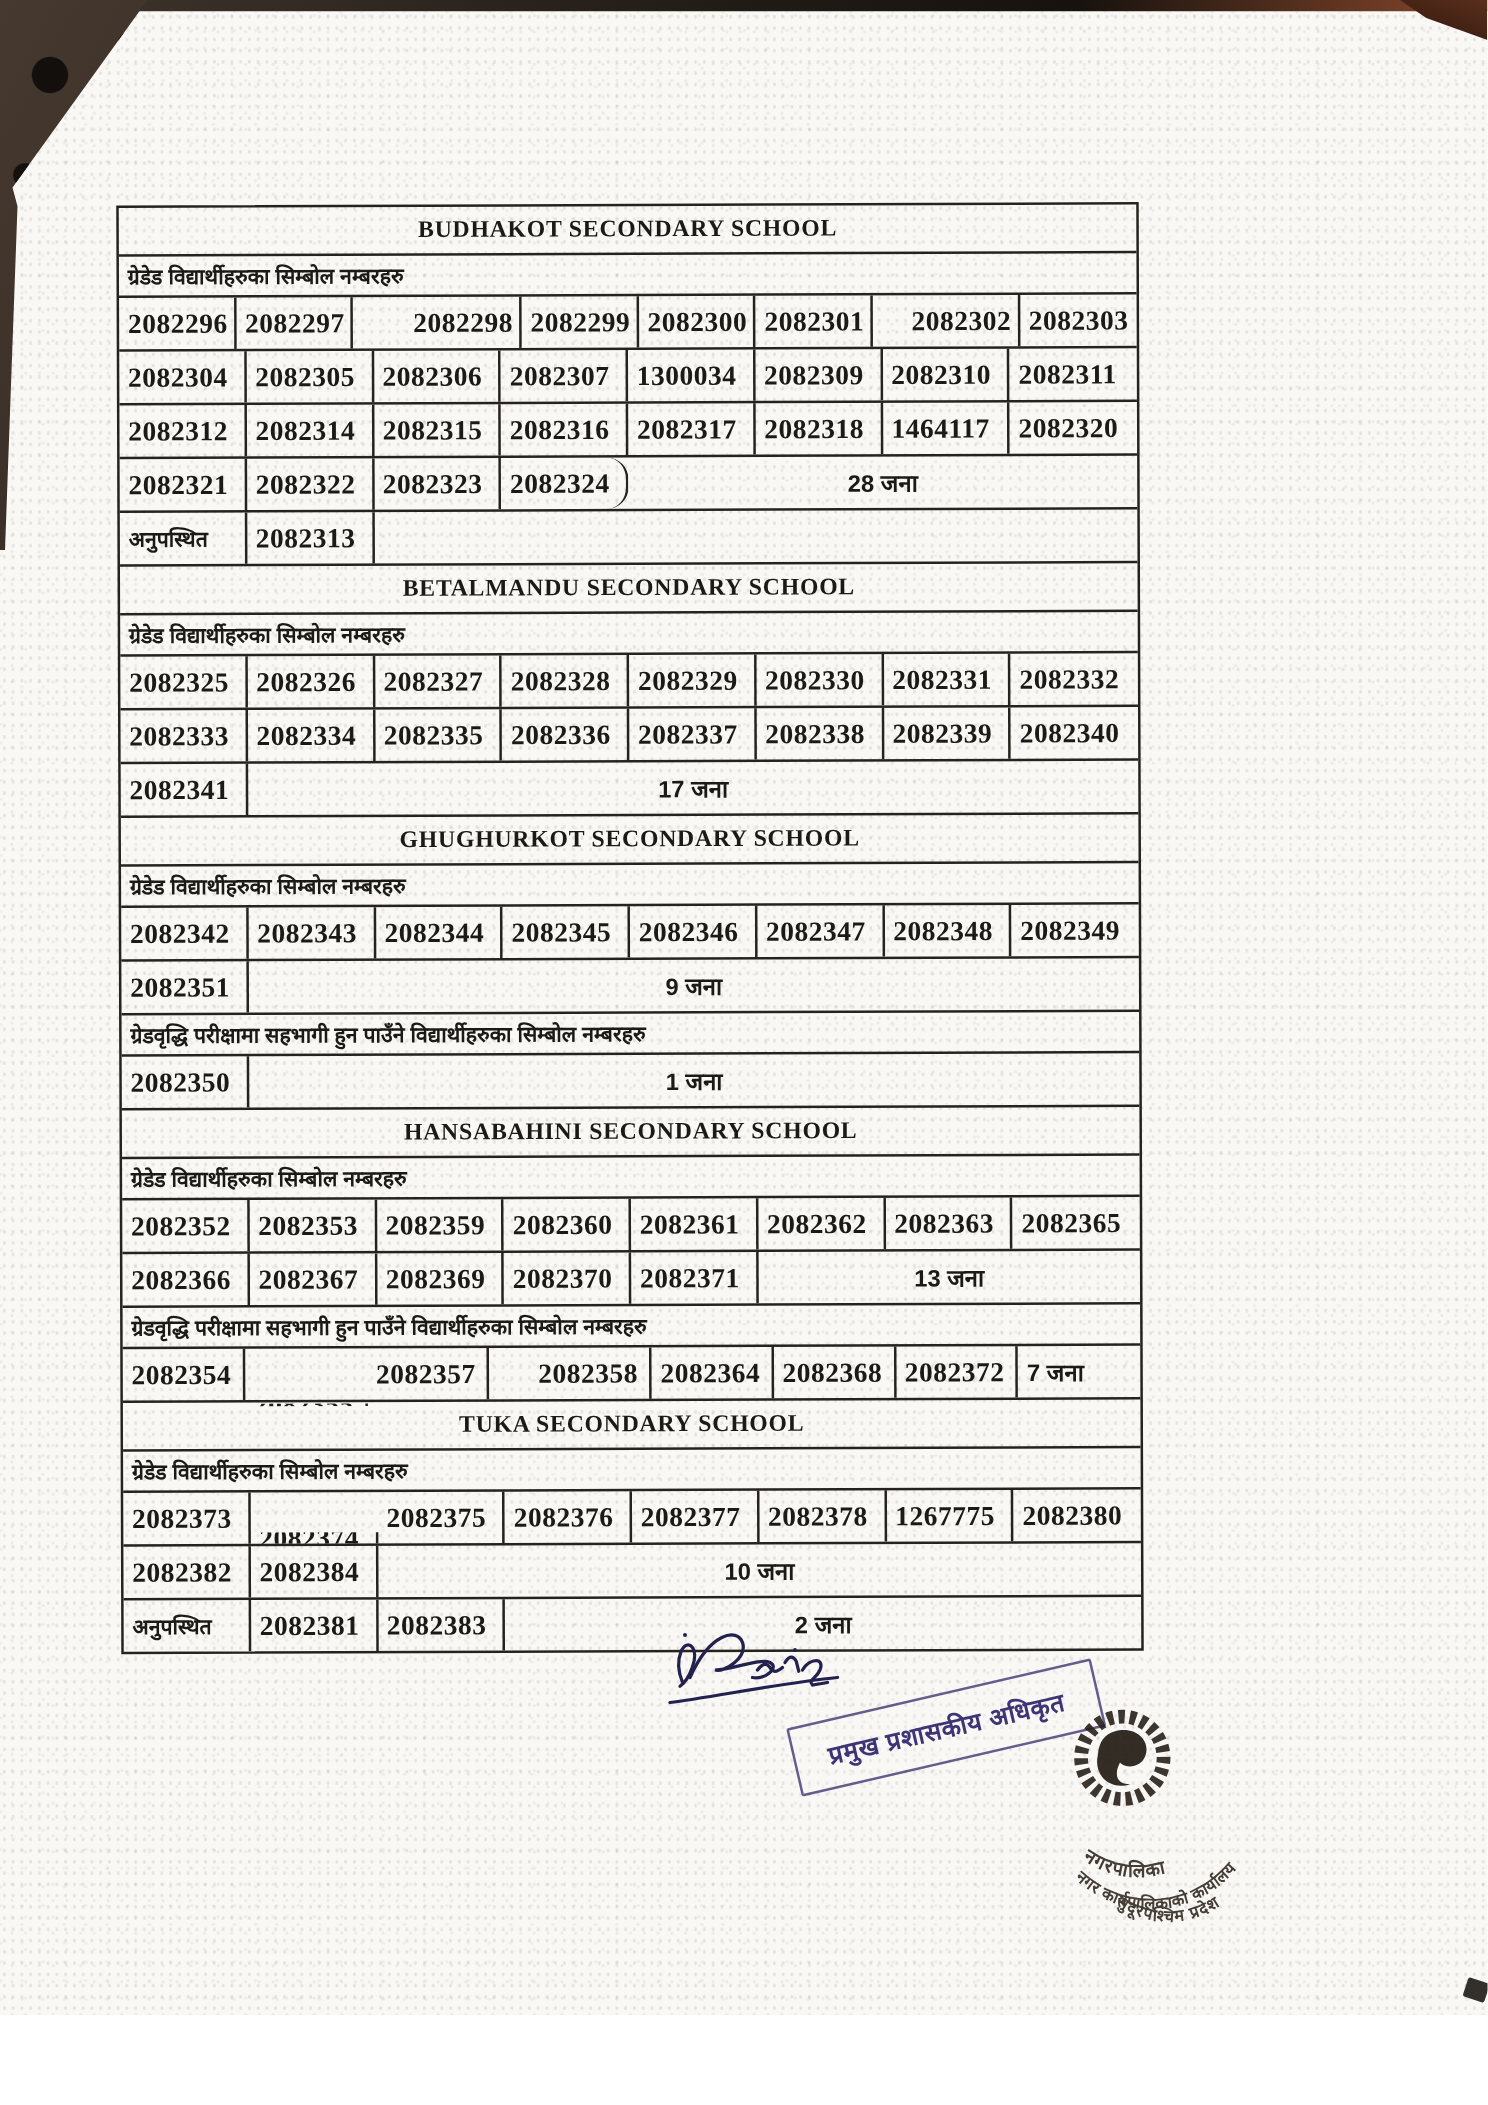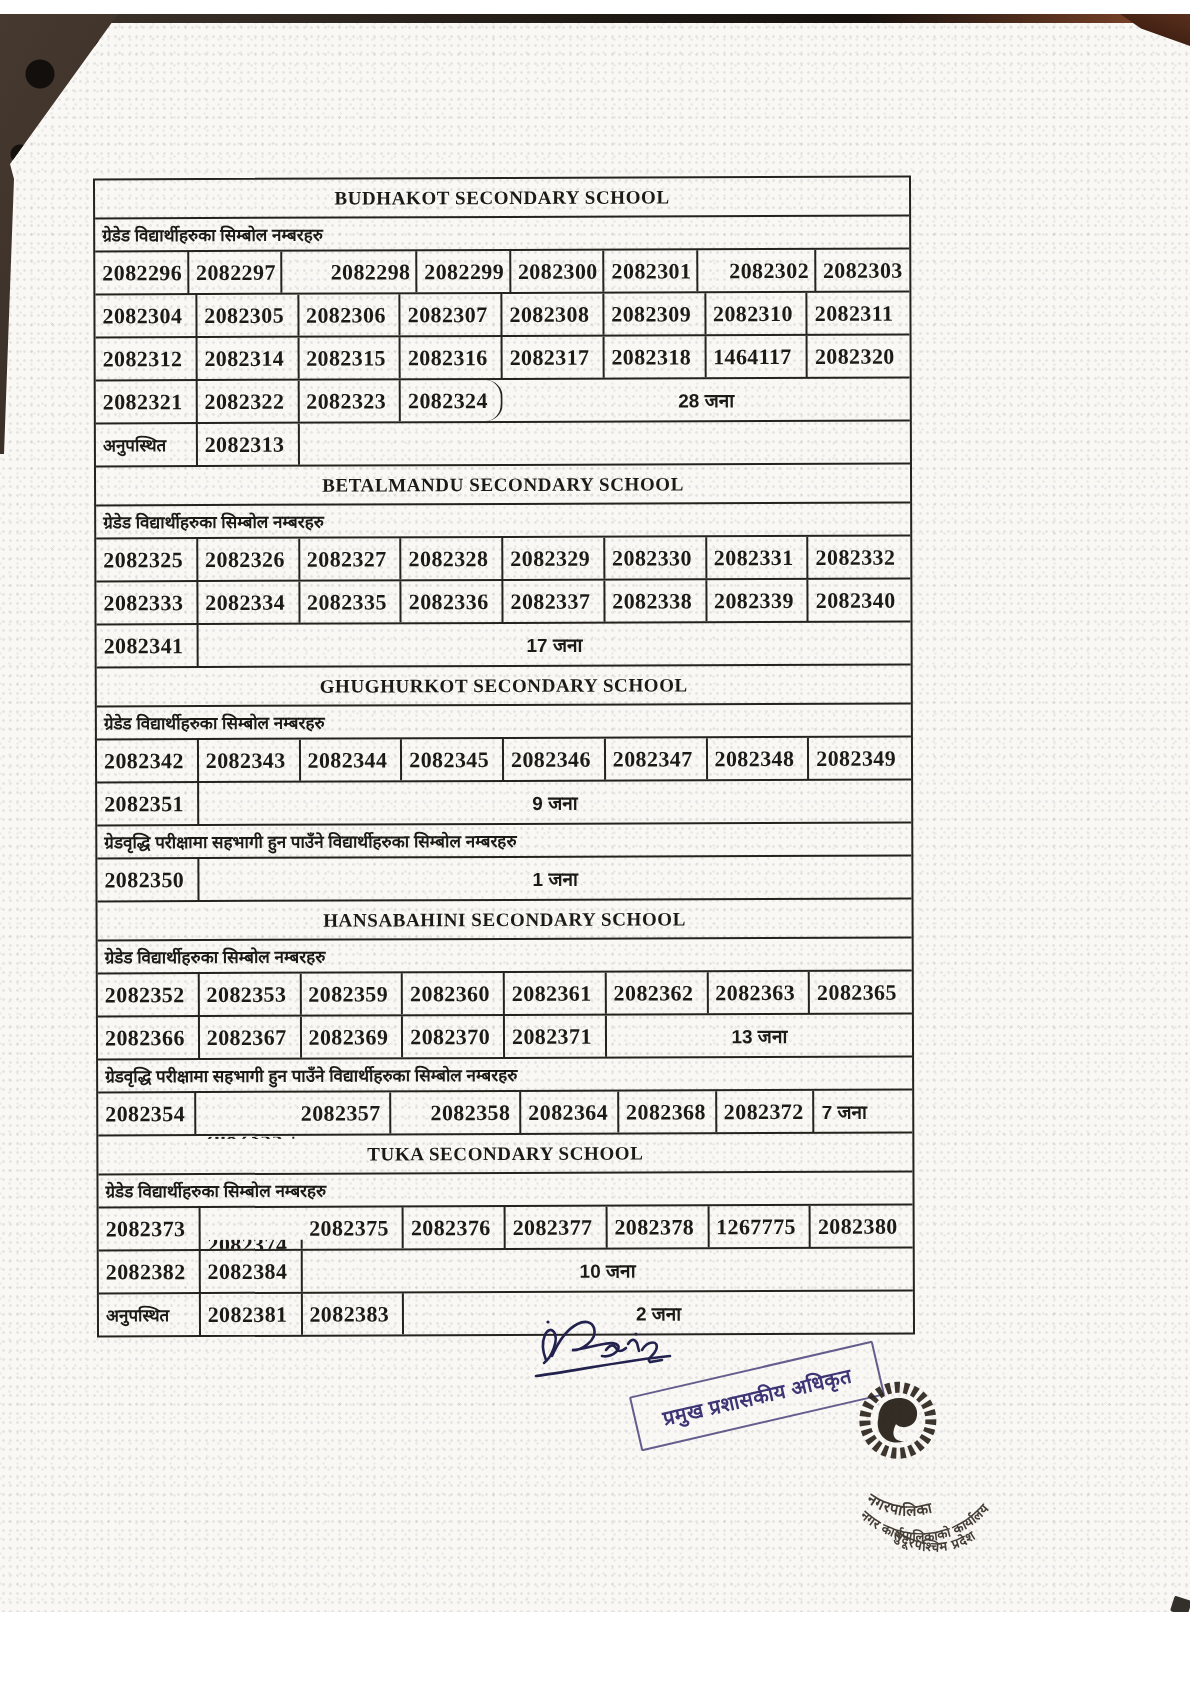--- a/index.html
+++ b/index.html
@@ -3,21 +3,21 @@
 <meta charset="utf-8">
 <style>
   html,body{margin:0;padding:0;}
   body{
     width:1190px;height:1684px;position:relative;overflow:hidden;
     background:#ffffff;
     font-family:"Liberation Serif", serif;
   }
   
   .paper{
-    position:absolute;left:0;top:14px;width:1190px;height:1612px;
+    position:absolute;left:0;top:0;width:1190px;height:1612px;
     background-color:#faf8f4;
     background-image:
       radial-gradient(rgba(110,100,125,0.14) 1px, transparent 1.4px),
       radial-gradient(rgba(120,105,95,0.10) 1px, transparent 1.4px),
       radial-gradient(rgba(90,90,120,0.07) 1.2px, transparent 1.6px);
     background-size:7px 9px, 11px 13px, 17px 15px;
     background-position:0 0, 4px 6px, 9px 2px;
   }
   .artifact{position:absolute;}
   .top-strip{
@@ -105,21 +105,21 @@
         <div class="t-cell num-cell" style="width: 12.5%;">2082300</div>
         <div class="t-cell num-cell" style="width: 12.5%;">2082301</div>
         <div class="t-cell num-cell" style="width: 12.5%; margin-left: 24px;">2082302</div>
         <div class="t-cell num-cell" style="width: 12.5%;">2082303</div>
       </div>
       <div class="t-row t-num-row">
         <div class="t-cell num-cell" style="width: 12.5%;">2082304</div>
         <div class="t-cell num-cell" style="width: 12.5%;">2082305</div>
         <div class="t-cell num-cell" style="width: 12.5%;">2082306</div>
         <div class="t-cell num-cell" style="width: 12.5%;">2082307</div>
-        <div class="t-cell num-cell" style="width: 12.5%;">2082308</div>
+        <div class="t-cell num-cell" style="width: 12.5%;">1300034</div>
         <div class="t-cell num-cell" style="width: 12.5%;">2082309</div>
         <div class="t-cell num-cell" style="width: 12.5%;">2082310</div>
         <div class="t-cell num-cell" style="width: 12.5%;">2082311</div>
       </div>
       <div class="t-row t-num-row">
         <div class="t-cell num-cell" style="width: 12.5%;">2082312</div>
         <div class="t-cell num-cell" style="width: 12.5%;">2082314</div>
         <div class="t-cell num-cell" style="width: 12.5%;">2082315</div>
         <div class="t-cell num-cell" style="width: 12.5%;">2082316</div>
         <div class="t-cell num-cell" style="width: 12.5%;">2082317</div>

